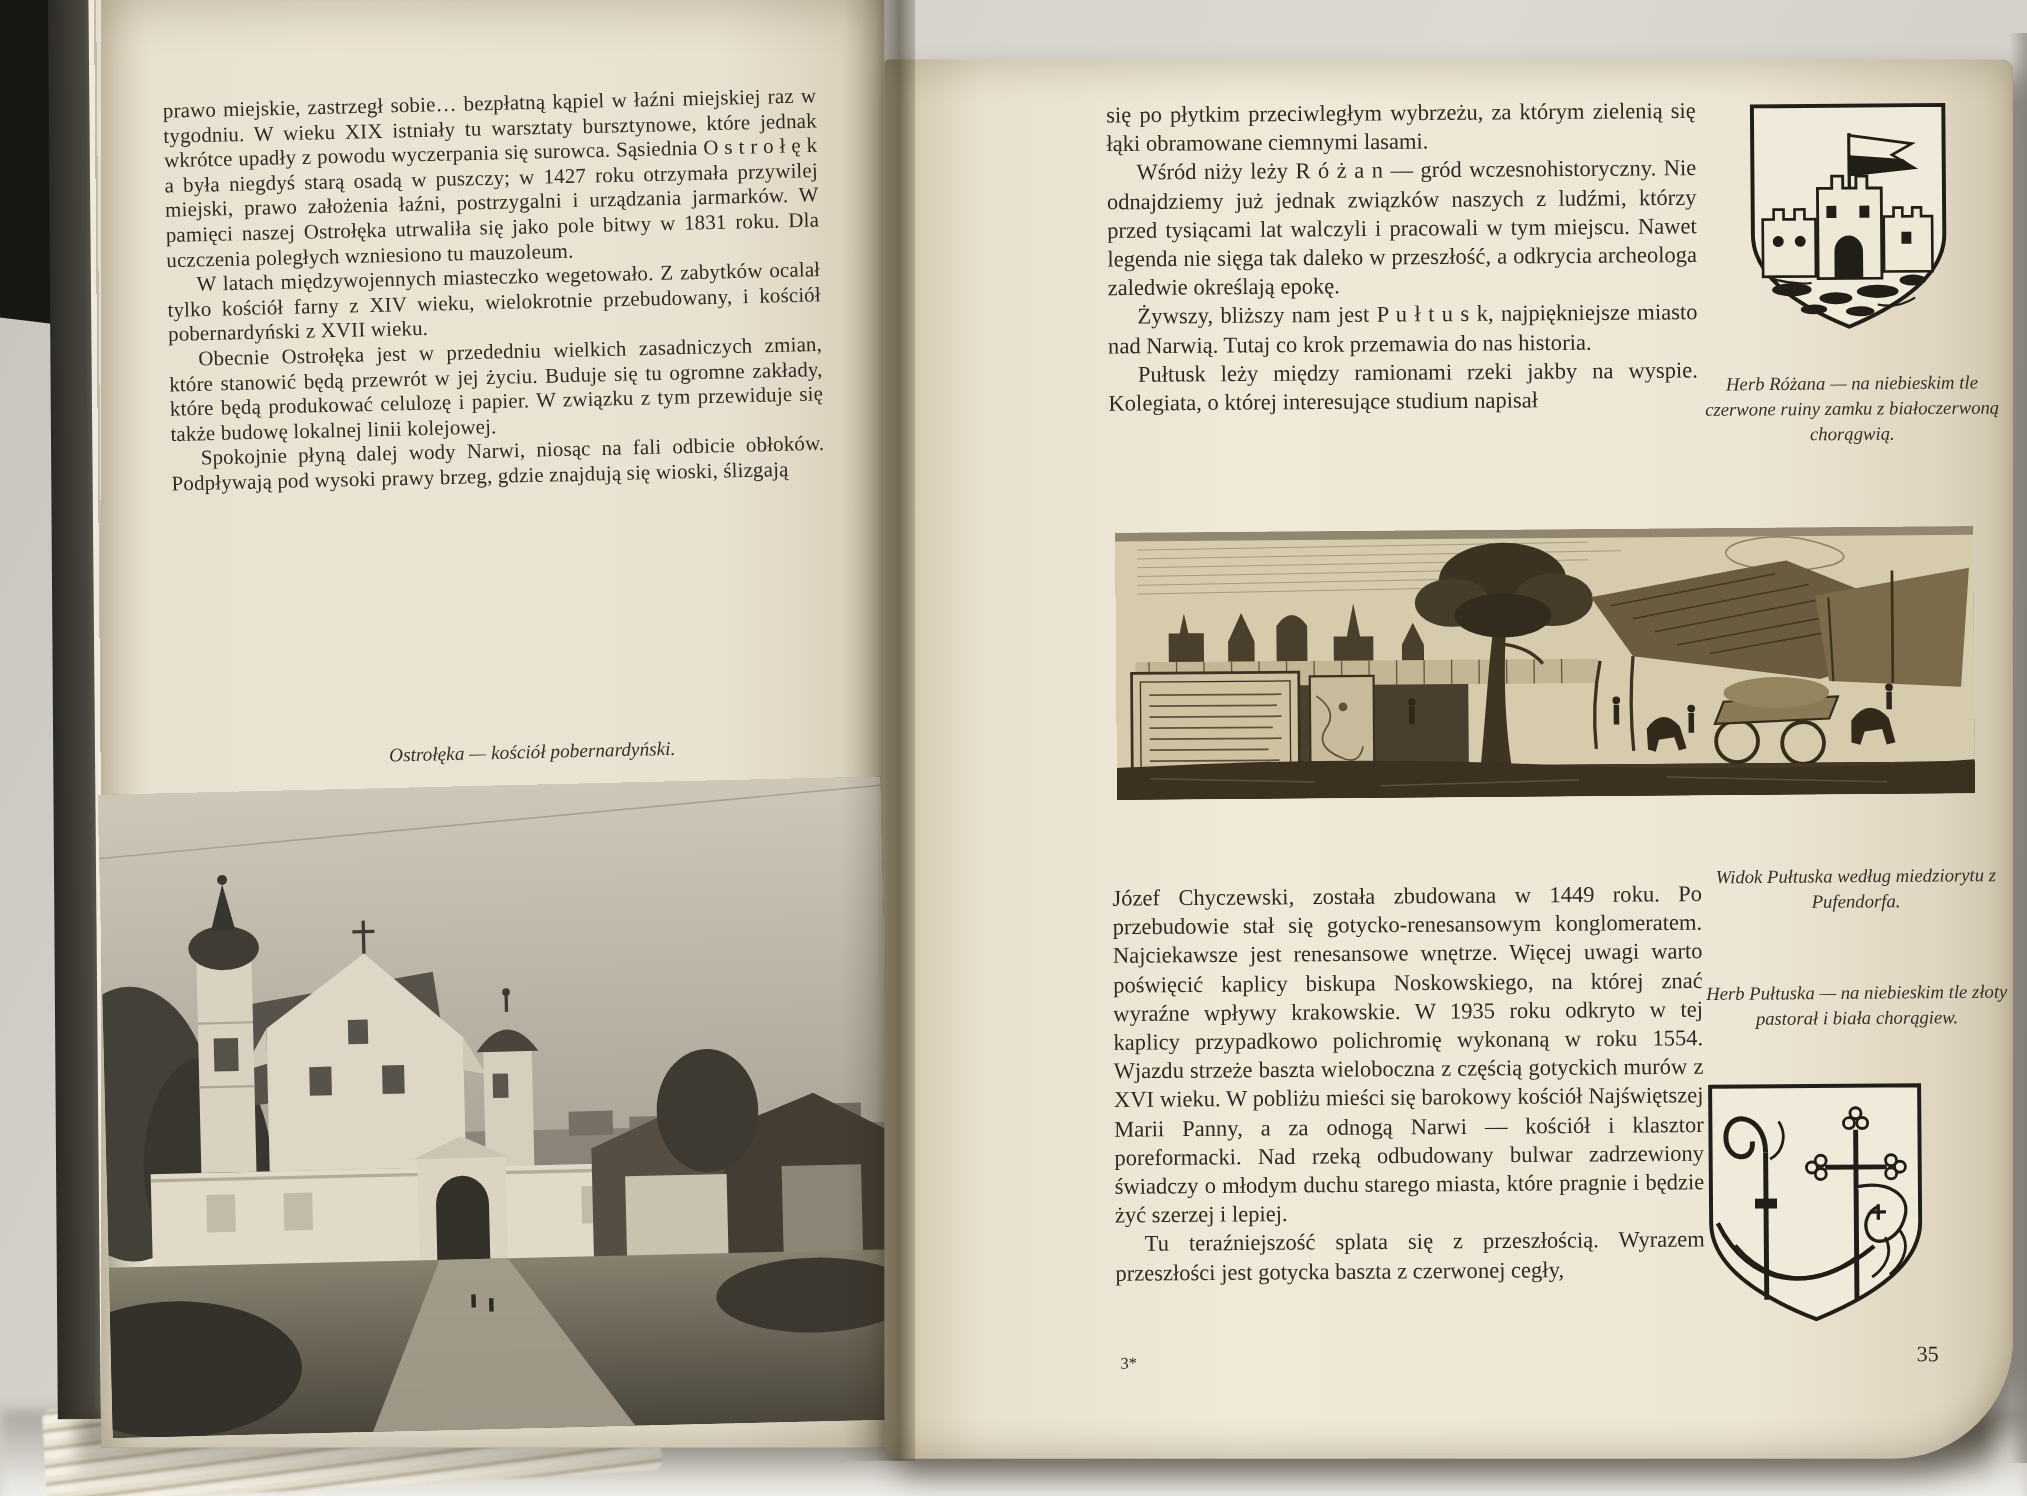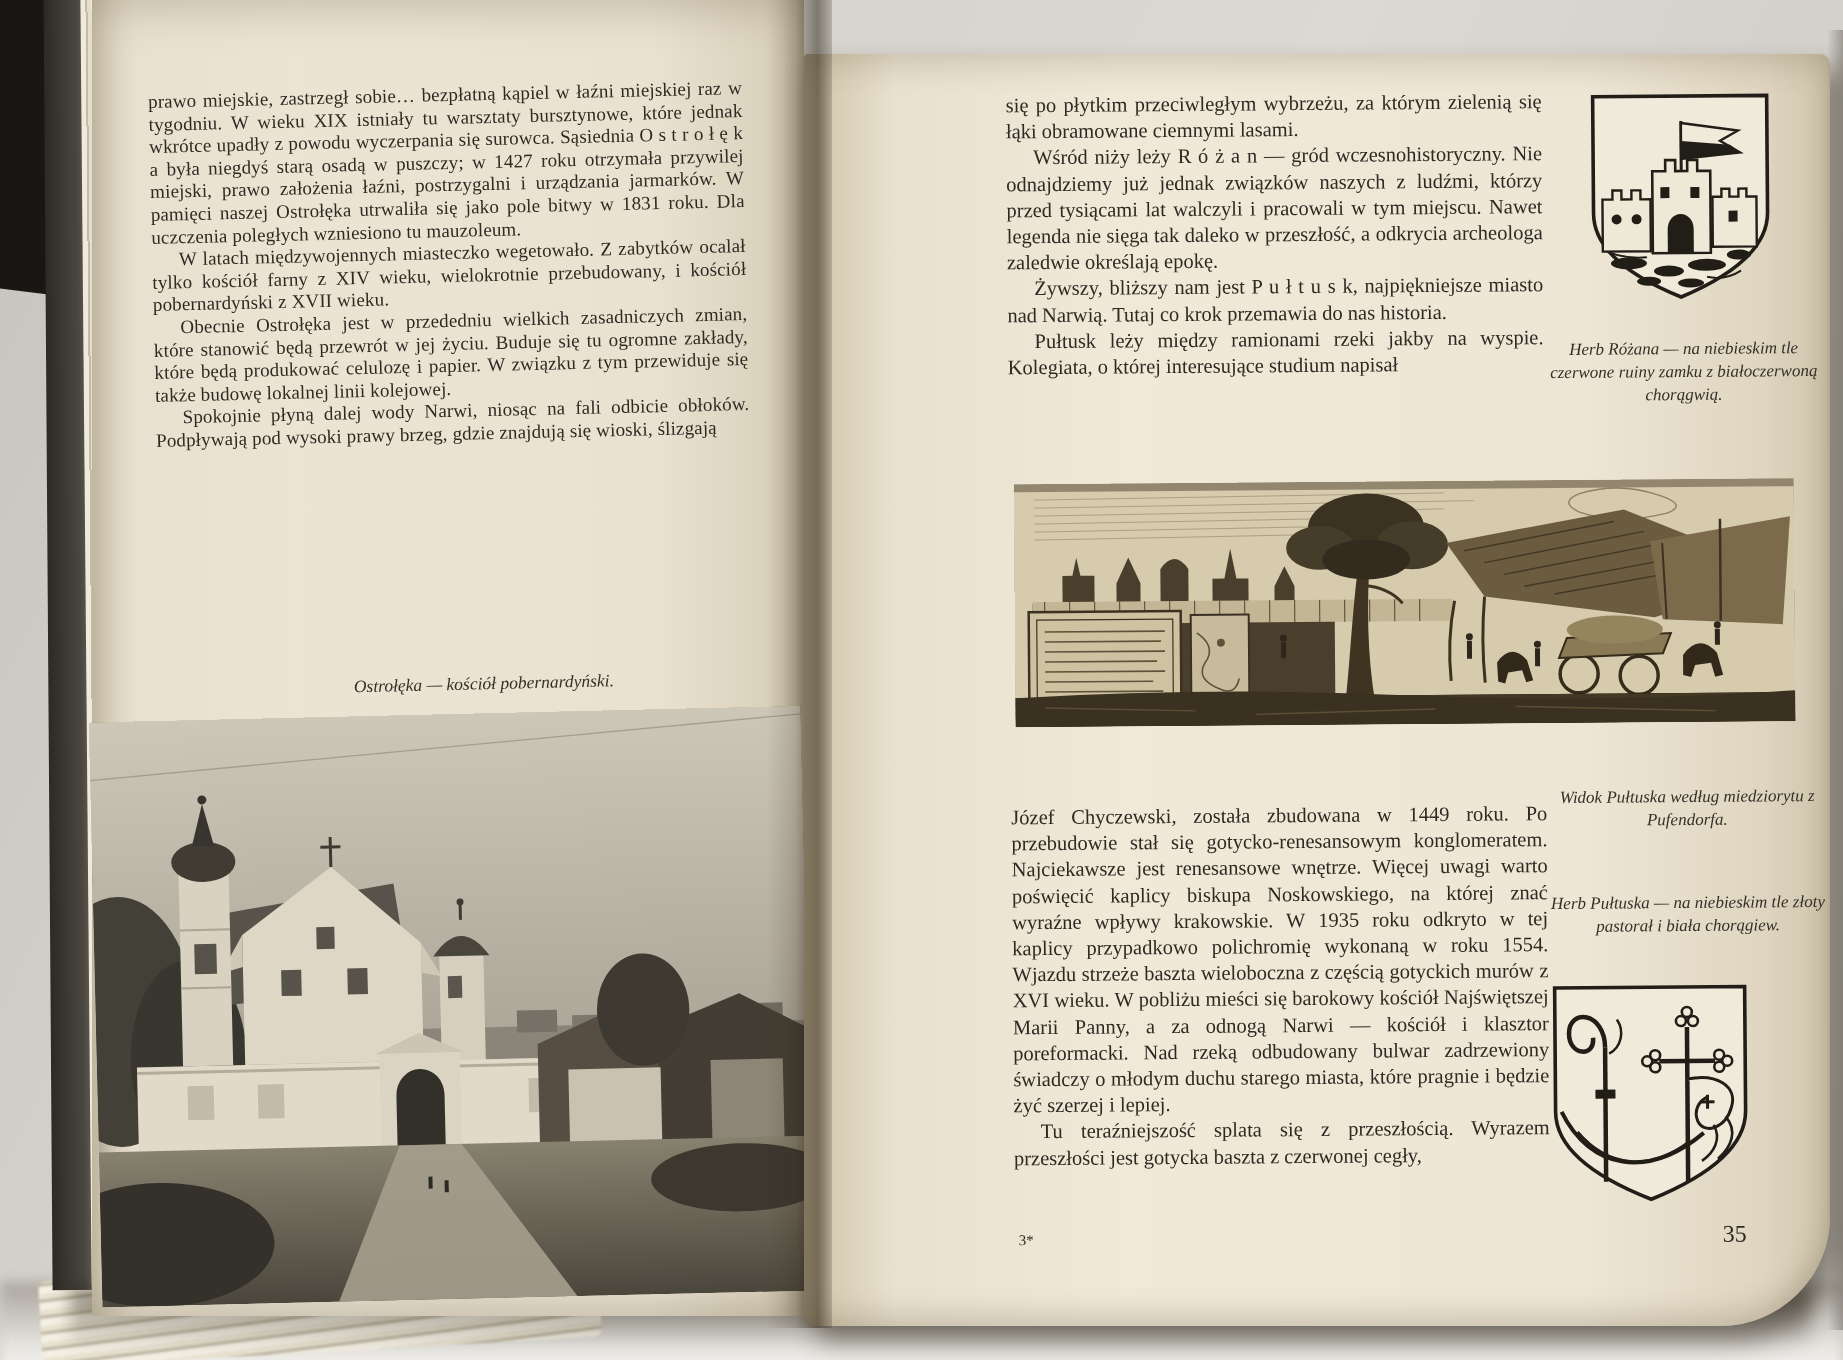--- a/index.html
+++ b/index.html
@@ -45,21 +45,21 @@
   .rp-text-bottom{left:206px;top:748px;width:536px;font-size:20.5px;line-height:26.2px;}
 
   .caption{font-style:italic;color:#343028;text-align:center;}
   .lp-caption{position:absolute;left:150px;top:690px;width:480px;font-size:17.5px;}
   .sb-caption{position:absolute;left:742px;width:280px;font-size:17px;line-height:23px;}
   .cap-rozan{top:286px;}
   .cap-widok{top:734px;}
   .cap-pultusk{top:840px;}
 
   .footnote{position:absolute;left:210px;top:1176px;font-size:15px;color:#2e2a23;}
-  .page-number{position:absolute;left:914px;top:1170px;font-size:24px;color:#2e2a23;}
+  .page-number{position:absolute;left:934px;top:1170px;font-size:20px;color:#2e2a23;}
 
   .photo{position:absolute;left:-6px;top:730px;width:712px;height:585px;overflow:hidden;
          box-shadow:inset 0 0 30px rgba(40,35,25,.25);}
   .engraving{position:absolute;left:211px;top:428px;width:780px;height:243px;overflow:hidden;
              box-shadow:inset 0 0 18px rgba(55,45,25,.35);}
   .herb{position:absolute;}
   .herb-rozan{left:786px;top:40px;width:188px;height:212px;}
   .herb-pultusk{left:740px;top:930px;width:206px;height:226px;}
   svg{display:block;width:100%;height:100%;}
 </style>

